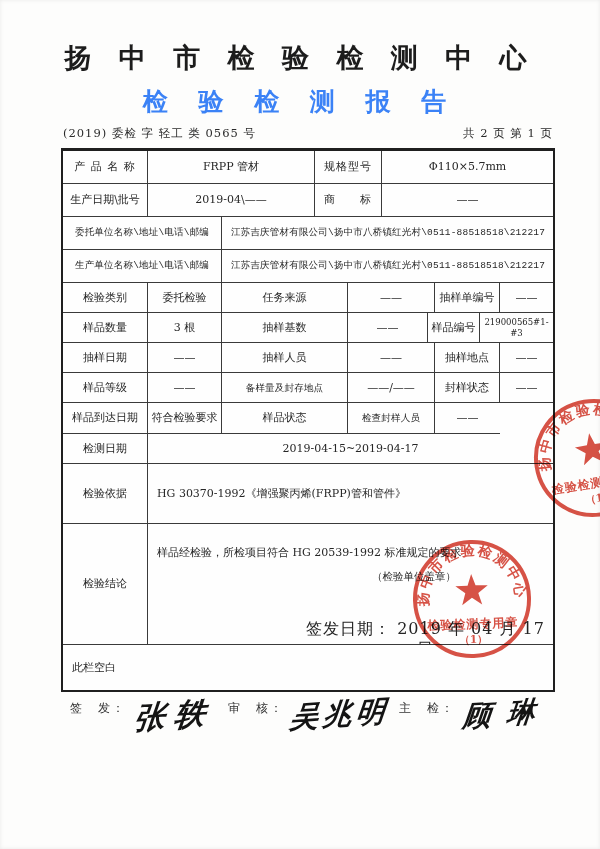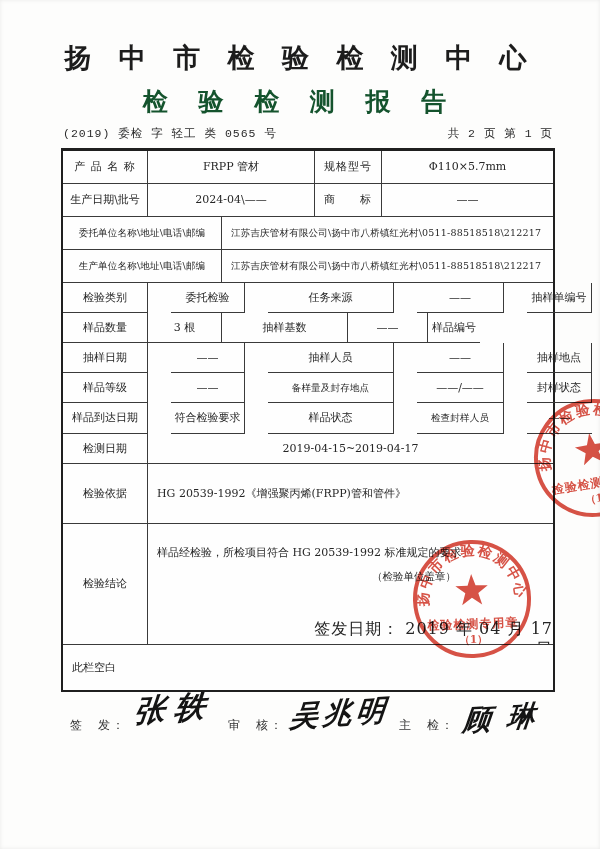--- a/index.html
+++ b/index.html
@@ -10,58 +10,58 @@
     box-shadow:inset 0 0 4px rgba(0,0,0,.08);
   }
   .org-title{
     position:absolute; top:40px; left:0; width:100%;
     text-align:center; font-size:27px; font-weight:700;
     letter-spacing:9px; color:#1c1c1c;
   }
   .report-title{
     position:absolute; top:85px; left:0; width:100%;
     text-align:center; font-size:25px; font-weight:700;
-    letter-spacing:11px; color:#14532d;
+    letter-spacing:11px; color:#3b82f6;
   }
   .meta-row{
     position:absolute; top:126px; left:63px; width:490px;
     display:flex; justify-content:space-between;
-    font-size:11.5px; color:#2a2a2a; letter-spacing:1px;font-family:Liberation Mono, monospace;
+    font-size:11.5px; color:#2a2a2a; letter-spacing:1px;
   }
   .report-table{
     position:absolute; left:61px; top:148px; width:490px;
     border:2px solid #1f1f1f; border-top-width:3px;
     background:rgba(255,255,255,.6);
   }
   .row{display:grid;}
   .cols-a{grid-template-columns:85px 167px 67px 171px;}
-  .cols-b{grid-template-columns:159px 331px;}
-  .cols-c{grid-template-columns:85px 74px 126px 87px 65px 53px;gap:23px;}
+  .cols-b{grid-template-columns:159px 331px;font-family:Liberation Mono, monospace;}
+  .cols-c{grid-template-columns:85px 74px 126px 87px 65px 53px;}
   .cols-d{grid-template-columns:85px 74px 126px 80px 52px 73px;}
   .cols-e{grid-template-columns:85px 405px;}
   .h33{height:33px}.h30{height:30px}.h31{height:31px}
   .h60{height:60px}.h121{height:121px}.h45{height:45px}
   .c{
     border-right:1px solid #3a3a3a; border-bottom:1px solid #3a3a3a;
     display:flex; align-items:center; justify-content:center;
     font-size:11px; color:#262626; text-align:center;
     overflow:hidden; line-height:1.25; padding:8px 2px; box-sizing:border-box;
   }
   .row .c:last-child{border-right:none;}
   .report-table .row:last-child .c{border-bottom:none;}
-  .left{justify-content:flex-start; text-align:right; padding-left:9px;}
+  .left{justify-content:flex-start; text-align:center; padding-left:9px;}
   .small{font-size:9.5px; letter-spacing:.2px;}
   .tiny{font-size:8.5px;}
   .lab{letter-spacing:1px;}
   .conclusion-cell{position:relative; align-items:flex-start; padding-top:22px;}
   .seal-note{position:absolute; left:224px; top:46px; font-size:10.5px; color:#2a2a2a;}
   .issue-line{position:absolute; left:150px; top:95px; font-size:16px; letter-spacing:1px; color:#242424;}
   .sign-row{
-    position:absolute; left:70px; top:664px; width:490px; height:70px;
-    display:flex; align-items:flex-end; font-size:12px; color:#333;
+    position:absolute; left:70px; top:700px; width:490px; height:70px;
+    display:flex; align-items:flex-start; font-size:12px; color:#333;
   }
   .sig{
     font-style:italic; font-weight:700; color:#141414;
     font-size:31px; line-height:1; white-space:nowrap;
     transform:rotate(-4deg) skewX(-10deg); display:inline-block;
   }
   .s1{margin:0 14px 10px 8px; letter-spacing:9px;}
   .s2{margin:0 10px 6px 6px; font-size:29px; letter-spacing:4px;}
   .s3{margin:0 0 2px 8px; font-size:28px; letter-spacing:16px;}
   .sign-lbl{letter-spacing:2px; white-space:nowrap;}
@@ -87,21 +87,21 @@
 
     <div class="row cols-a h33">
       <div class="c lab">产 品 名 称</div>
       <div class="c">FRPP 管材</div>
       <div class="c lab">规格型号</div>
       <div class="c">Φ110×5.7mm</div>
     </div>
 
     <div class="row cols-a h33">
       <div class="c">生产日期\批号</div>
-      <div class="c">2024-04\——</div>
+      <div class="c">2019-04\——</div>
       <div class="c lab">商　　标</div>
       <div class="c">——</div>
     </div>
 
     <div class="row cols-b h33">
       <div class="c small">委托单位名称\地址\电话\邮编</div>
       <div class="c small left">江苏吉庆管材有限公司\扬中市八桥镇红光村\0511-88518518\212217</div>
     </div>
 
     <div class="row cols-b h33">
@@ -117,20 +117,21 @@
       <div class="c">抽样单编号</div>
       <div class="c">——</div>
     </div>
 
     <div class="row cols-d h30">
       <div class="c">样品数量</div>
       <div class="c">3 根</div>
       <div class="c">抽样基数</div>
       <div class="c">——</div>
       <div class="c">样品编号</div>
+      <div class="c tiny">219000565#1-#3</div>
     </div>
 
     <div class="row cols-c h30">
       <div class="c">抽样日期</div>
       <div class="c">——</div>
       <div class="c">抽样人员</div>
       <div class="c">——</div>
       <div class="c">抽样地点</div>
       <div class="c">——</div>
     </div>
@@ -152,21 +153,21 @@
       <div class="c">——</div>
     </div>
 
     <div class="row cols-e h30">
       <div class="c">检测日期</div>
       <div class="c">2019-04-15~2019-04-17</div>
     </div>
 
     <div class="row cols-e h60">
       <div class="c">检验依据</div>
-      <div class="c left">HG 20539-1992《增强聚丙烯(FRPP)管和管件》</div>
+      <div class="c left">HG 30370-1992《增强聚丙烯(FRPP)管和管件》</div>
     </div>
 
     <div class="row cols-e h121">
       <div class="c">检验结论</div>
       <div class="c left conclusion-cell">
         <div class="conclusion-text">样品经检验，所检项目符合 HG 20539-1992 标准规定的要求</div>
         <div class="seal-note">（检验单位盖章）</div>
         <div class="issue-line">
           <span>签发日期：</span>
           <span>2019 年 04 月 17 日</span>

